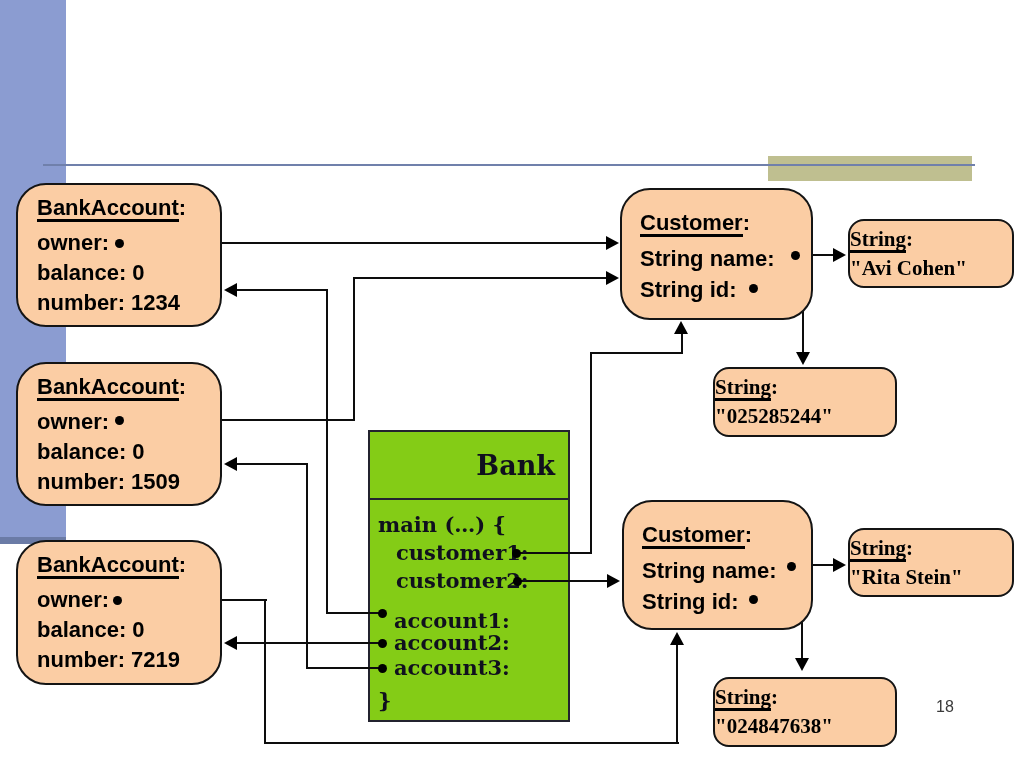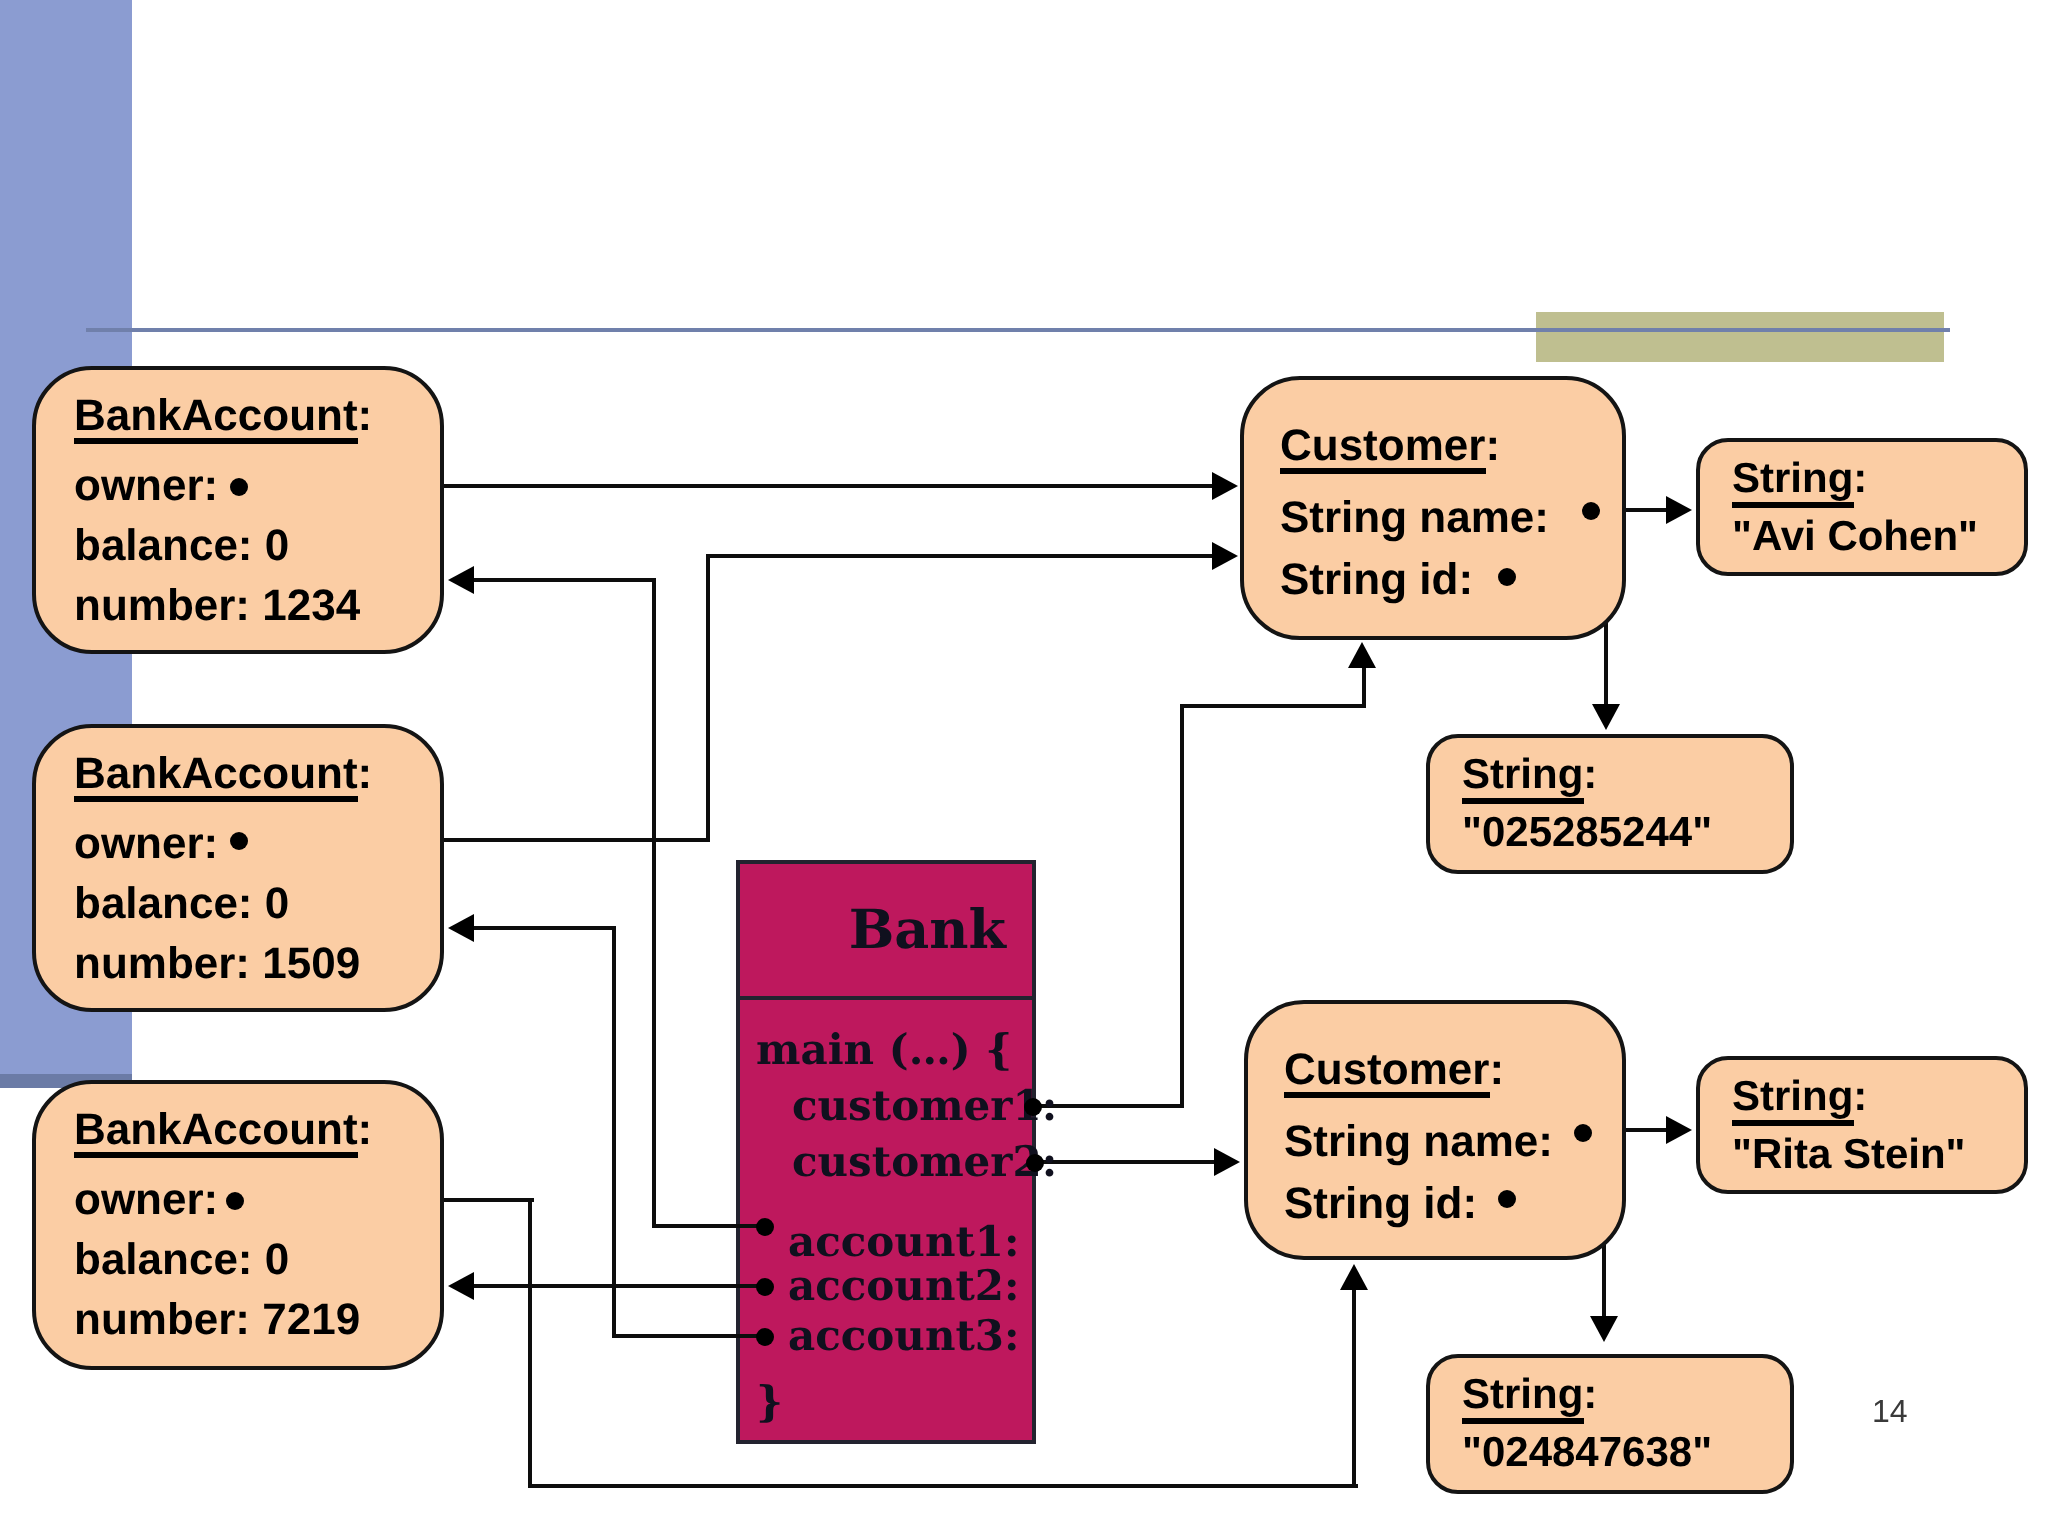--- a/index.html
+++ b/index.html
@@ -13,28 +13,28 @@
          font-family:"Liberation Serif",serif;font-size:58px;color:#cc0000;letter-spacing:1px;}
   .accent{position:absolute;left:768px;top:156px;width:204px;height:25px;background:#bfbf90;}
   .divider{position:absolute;left:43px;top:164px;width:932px;height:2px;background:#7080ab;z-index:2;}
   
   .obj{position:absolute;background:#fbcda4;border:2.5px solid #141414;box-sizing:border-box;
        color:#000;font-weight:bold;z-index:3;}
   .ba,.cust{border-radius:30px;font-size:22px;}
   .str{border-radius:16px;font-size:21px;}
   .ba{padding:8px 0 0 19px;}
   .cust{padding:17px 0 0 18px;}
-  .str{padding:4px 0 0 16px;}
+  .str{padding:4px 0 0 0;font-family:Liberation Serif, serif;}
   .row{line-height:30px;white-space:nowrap;}
   .cust .row{line-height:31px;}
   .str .row{line-height:29px;}
   .title-row{margin-bottom:5px;}
   .u{display:inline-block;line-height:1.05;border-bottom:3px solid #000;}
   
-  .bank{position:absolute;left:368px;top:430px;width:150px;height:292px;background:#be185d;
+  .bank{position:absolute;left:368px;top:430px;width:202px;height:292px;background:#84cc16;
         border:2px solid #23232f;box-sizing:border-box;z-index:1;}
   .bank-header{position:absolute;left:0;top:0;right:0;height:68px;border-bottom:2px solid #23232f;
                font-family:"DejaVu Serif",serif;font-weight:bold;font-size:27px;color:#10101e;
                text-align:right;line-height:68px;padding-right:13px;box-sizing:border-box;}
   .code{position:absolute;height:26px;line-height:26px;font-family:"DejaVu Serif",serif;
         font-weight:bold;font-size:21px;color:#10101e;white-space:nowrap;z-index:3;}
   
   .seg{position:absolute;background:#0d0d0d;z-index:2;}
   .dot{position:absolute;width:9px;height:9px;border-radius:50%;background:#000;z-index:4;}
   .ar{position:absolute;width:0;height:0;z-index:4;}
@@ -195,15 +195,15 @@
     <div class="ar ar-right" style="left:833px;top:558px"></div>
   </div>
 
   <div>
     <div class="dot" style="left:749px;top:595px"></div>
     <div class="seg" style="left:757px;top:597px;width:46px;height:2px"></div>
     <div class="seg" style="left:801px;top:597px;width:2px;height:61px"></div>
     <div class="ar ar-down" style="left:795px;top:658px"></div>
   </div>
 
-  <div class="page-num">14</div>
+  <div class="page-num">18</div>
 
 </div>
 
 </body></html>

